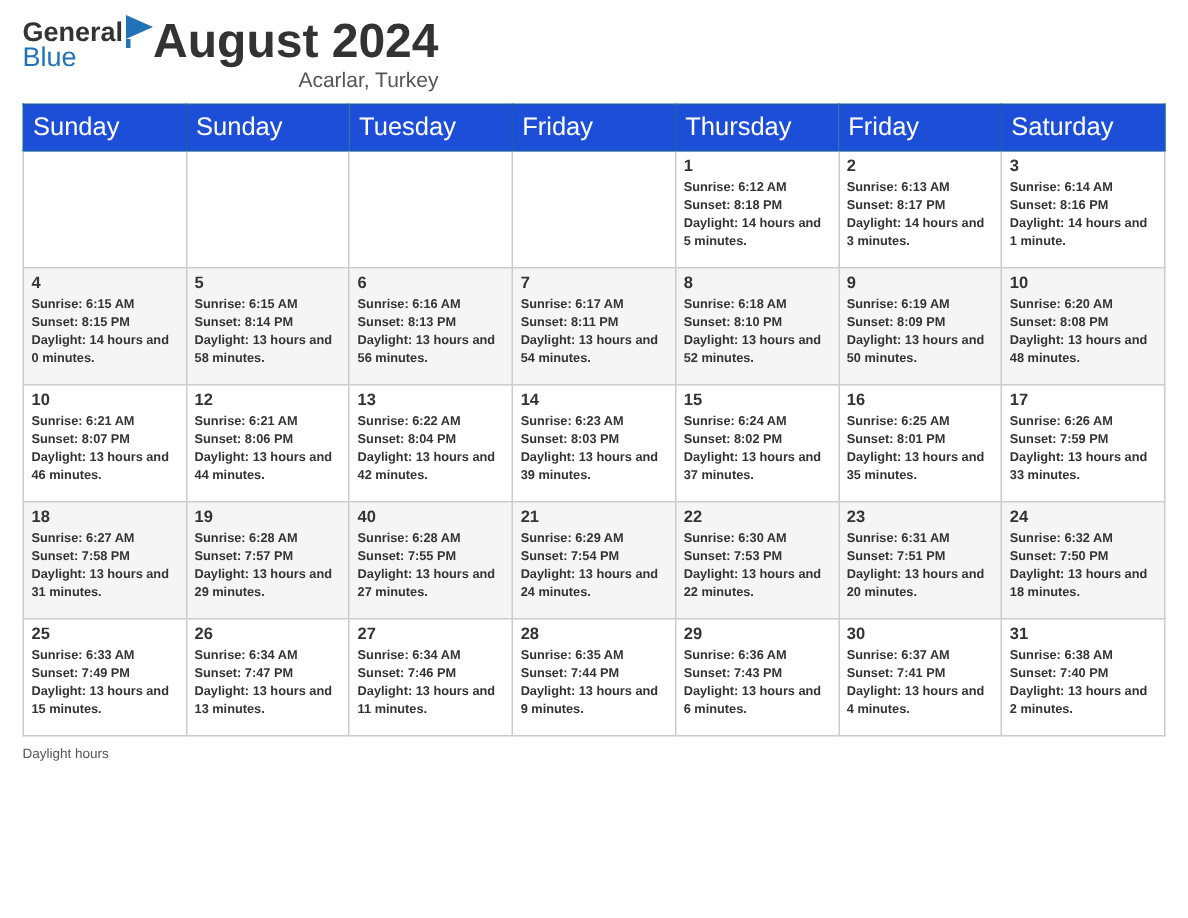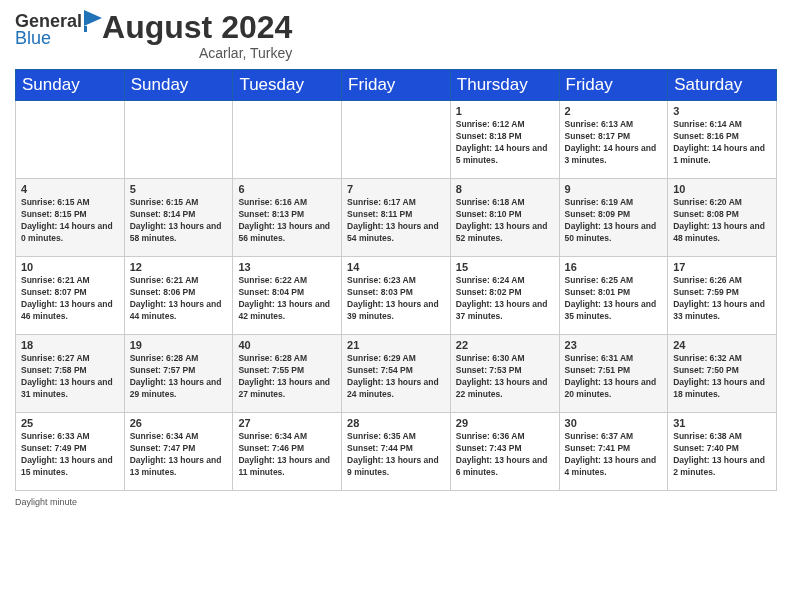--- a/index.html
+++ b/index.html
@@ -251,15 +251,15 @@
           </td>
           <td>
             <div class="day-num">31</div>
             <div class="day-info">Sunrise: 6:38 AM<br>Sunset: 7:40 PM<br>Daylight: 13 hours and 2 minutes.</div>
           </td>
         </tr>
       </tbody>
   </table>
 
   <div style="margin-top:6px; font-size:9px; color:#555;">
-    <span>Daylight minute</span>
+    <span>Daylight hours</span>
   </div>
 </div>
 
 </body></html>

